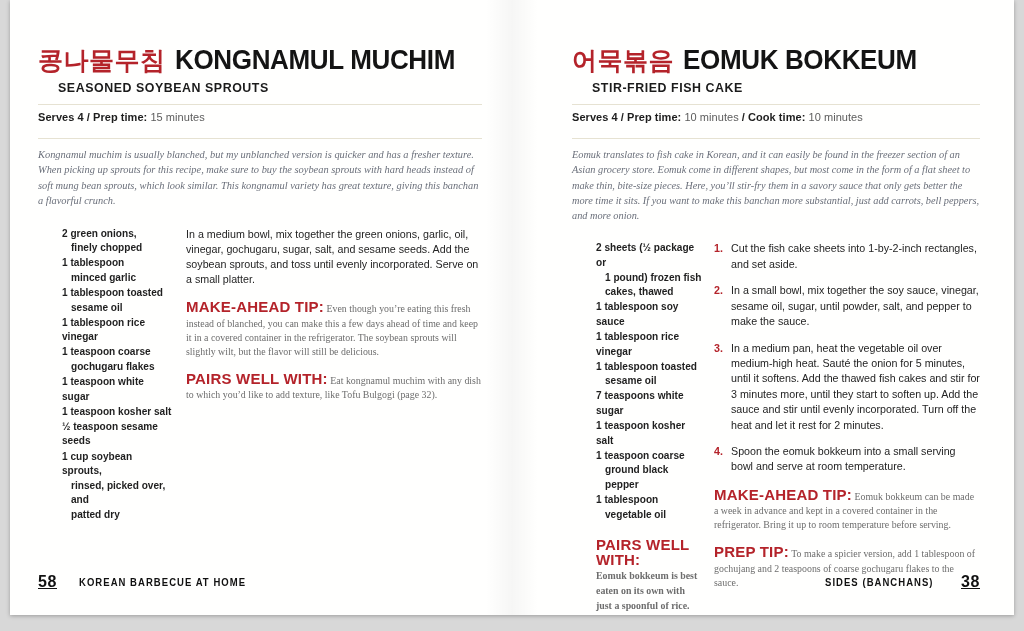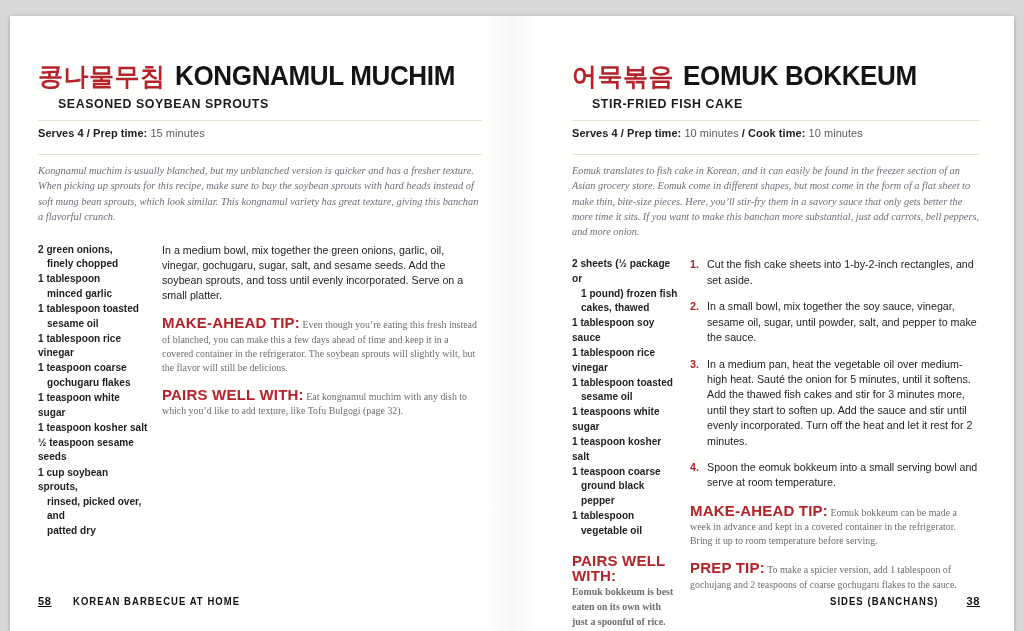--- a/index.html
+++ b/index.html
@@ -11,21 +11,21 @@
     font-family: "Liberation Sans", sans-serif;
   }
 
   #spread {
     position: relative;
     width: 1024px;
     height: 631px;
     background: #d8d8d8;
     display: flex;
     justify-content: center;
-    align-items: flex-end;
+    align-items: flex-start;
   }
 
   .book {
     position: relative;
     width: 1004px;
     height: 615px;
     display: flex;
     background: #ffffff;
     box-shadow: 0 1px 4px rgba(0,0,0,0.28);
   }
@@ -110,20 +110,21 @@
     font-style: italic;
     font-family: "Liberation Serif", serif;
     margin-top: 8px;
   }
   .intro-r { font-size: 10.3px; line-height: 15.3px; }
 
   
   .cols {
     display: flex;
     margin-top: 18px;
+    margin-left: 24px;
   }
   .col-ing {
     font-size: 10.1px;
     line-height: 14.6px;
     color: #1f1f1f;
     font-weight: bold;
   }
   .col-ing-l { width: 124px; padding-right: 12px; }
   .col-ing-r { width: 118px; padding-right: 12px; }
 
@@ -186,21 +187,21 @@
     bottom: 24px;
     display: flex;
     align-items: center;
     font-size: 10px;
     font-weight: bold;
     letter-spacing: 1.1px;
     color: #111111;
   }
   .footer-left  { left: 28px; gap: 22px; }
   .footer-right { right: 34px; gap: 22px; }
-  .folio { font-size: 11px; letter-spacing: 0.6px; text-decoration: underline; }
+  .folio { font-size: 16px; letter-spacing: 0.6px; text-decoration: underline; }
   .runhead { transform: scaleX(0.95); transform-origin: left center; }
 </style>
 </head>
 <body>
 
 <div id="spread">
   <div class="book">
 
     <div class="page page-left">
 
@@ -319,21 +320,21 @@
             <span>1 tablespoon soy sauce</span>
           </div>
           <div class="ing-item">
             <span>1 tablespoon rice vinegar</span>
           </div>
           <div class="ing-item">
             <span>1 tablespoon toasted</span>
             <span class="cont">sesame oil</span>
           </div>
           <div class="ing-item">
-            <span>1 teaspoons white sugar</span>
+            <span>7 teaspoons white sugar</span>
           </div>
           <div class="ing-item">
             <span>1 teaspoon kosher salt</span>
           </div>
           <div class="ing-item">
             <span>1 teaspoon coarse</span>
             <span class="cont">ground black pepper</span>
           </div>
           <div class="ing-item">
             <span>1 tablespoon</span>

